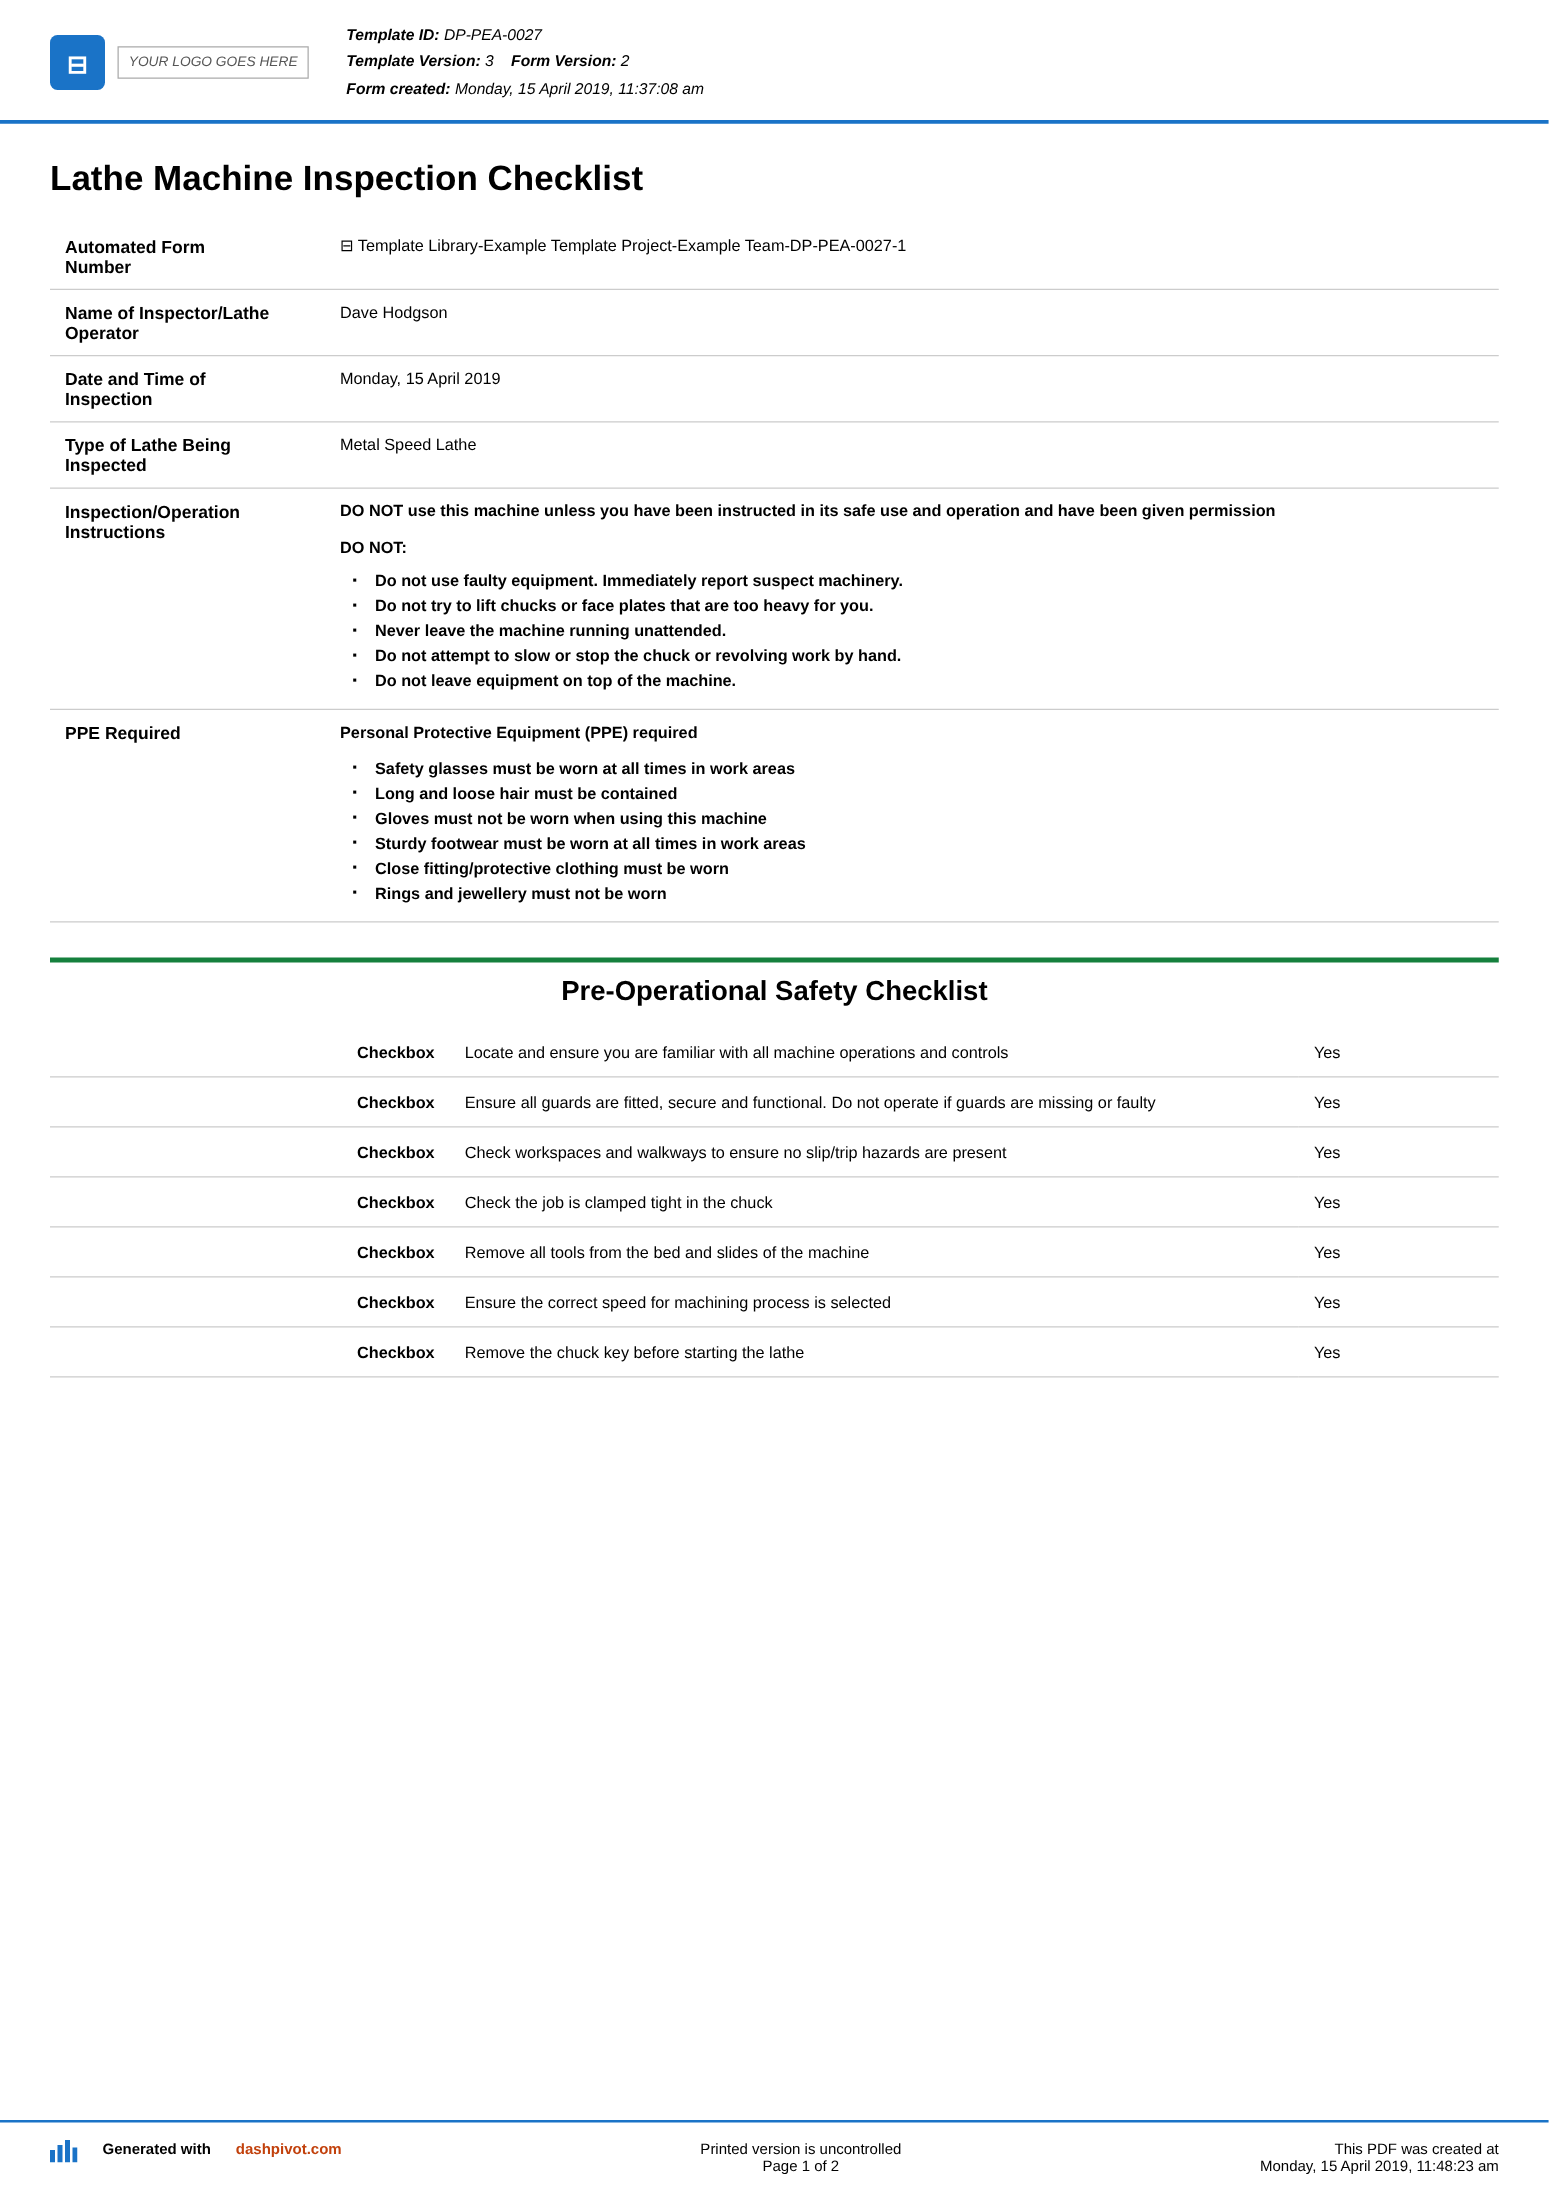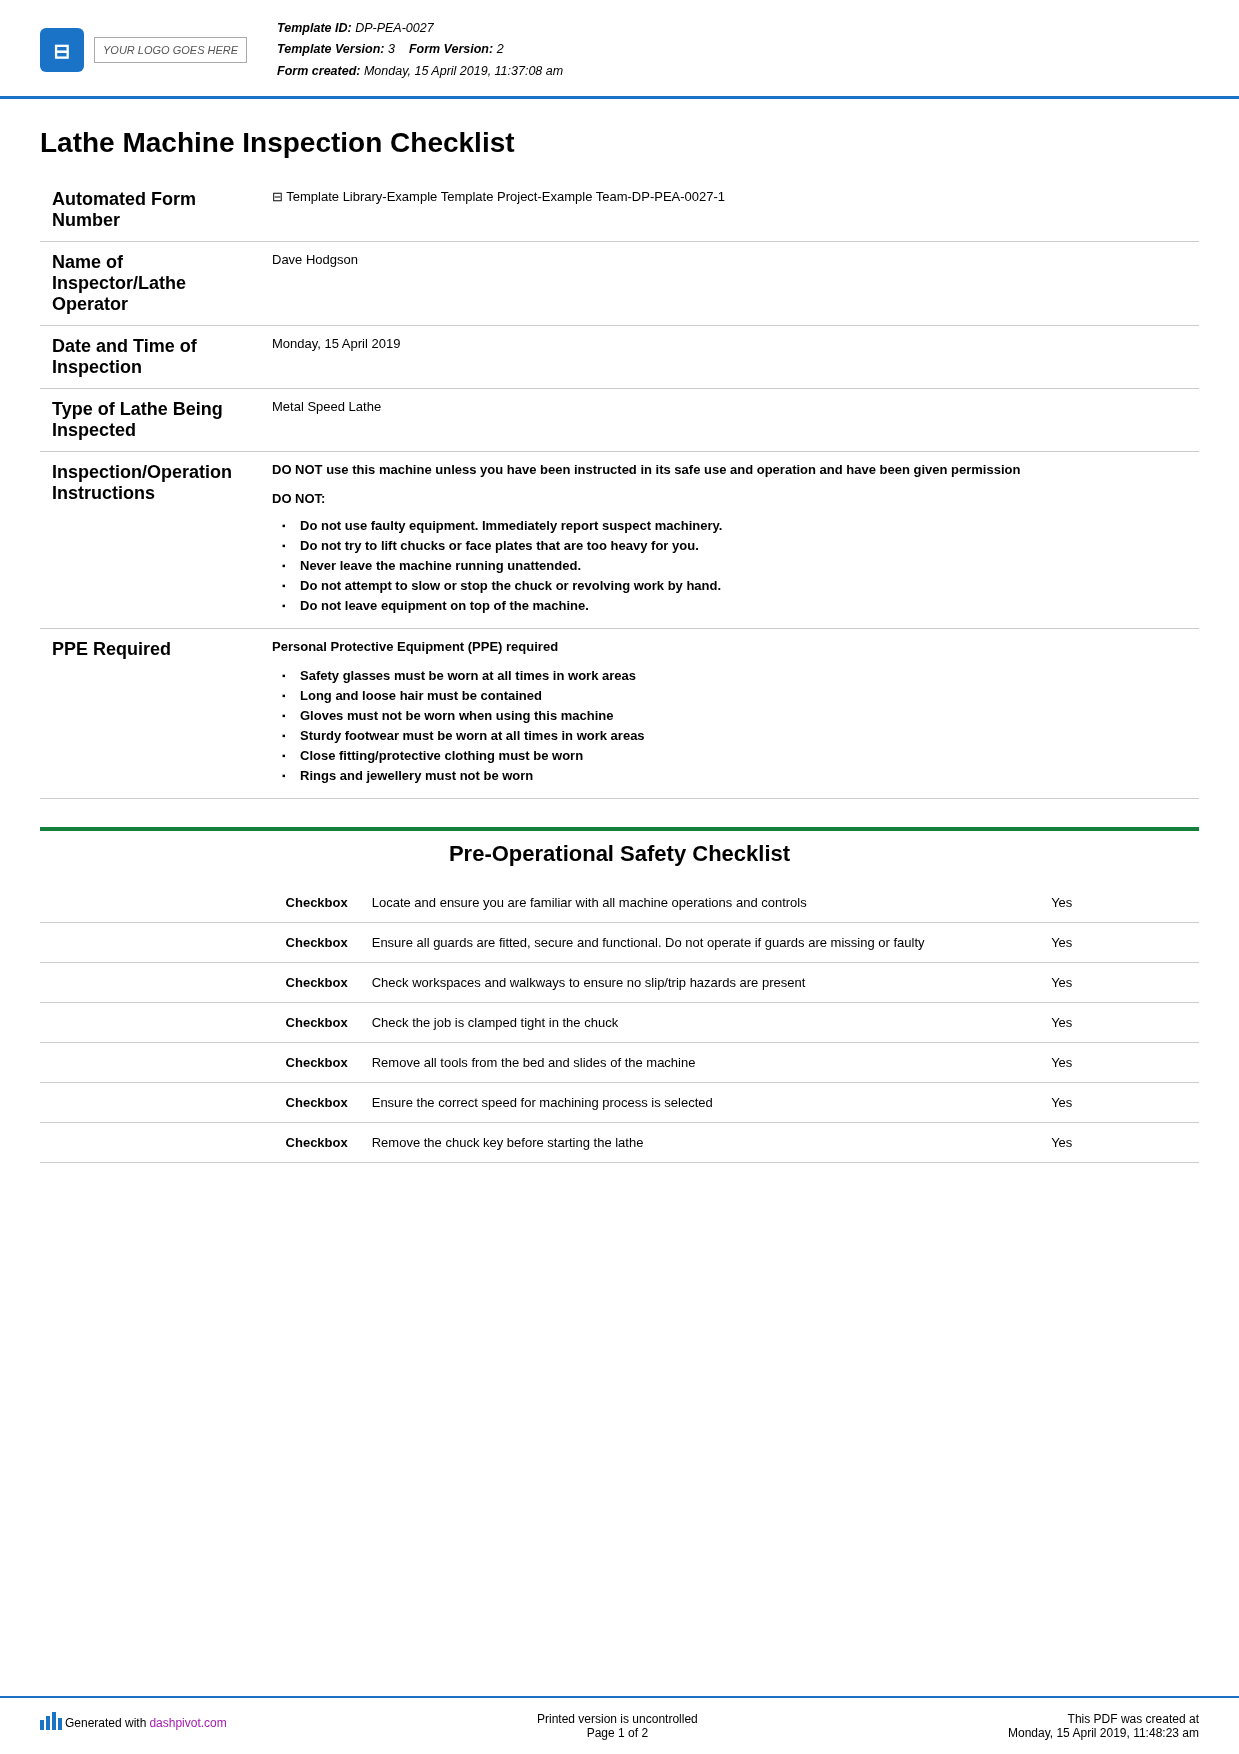--- a/index.html
+++ b/index.html
@@ -80,21 +80,21 @@
     .info-table tr {
       border-bottom: 1px solid #ccc;
     }
     .info-table td {
       padding: 10px 12px;
       vertical-align: top;
     }
     .info-table td:first-child {
       font-weight: bold;
       width: 220px;
-      font-size: 18px;
+      font-size: 14px;
     }
     .info-table td:last-child {
       font-size: 13px;
     }
     .bold-text {
       font-weight: bold;
     }
     .do-not-section {
       margin-top: 14px;
     }
@@ -157,25 +157,26 @@
     .footer {
       border-top: 2px solid #1a73c7;
       padding: 14px 40px;
       display: flex;
       justify-content: space-between;
       align-items: flex-start;
       font-size: 12px;
     }
     .footer-left {
       display: flex;
-      align-items: flex-end;
-      gap: 3px;
+      align-items: flex-start;
+      gap: 20px;
+      font-weight: bold;
     }
     .footer-left a {
-      color: #a21caf;
+      color: #c2410c;
       text-decoration: none;
     }
     .footer-center {
       text-align: center;
     }
     .footer-right {
       text-align: right;
     }
     .bar-chart-icon {
       width: 22px;

